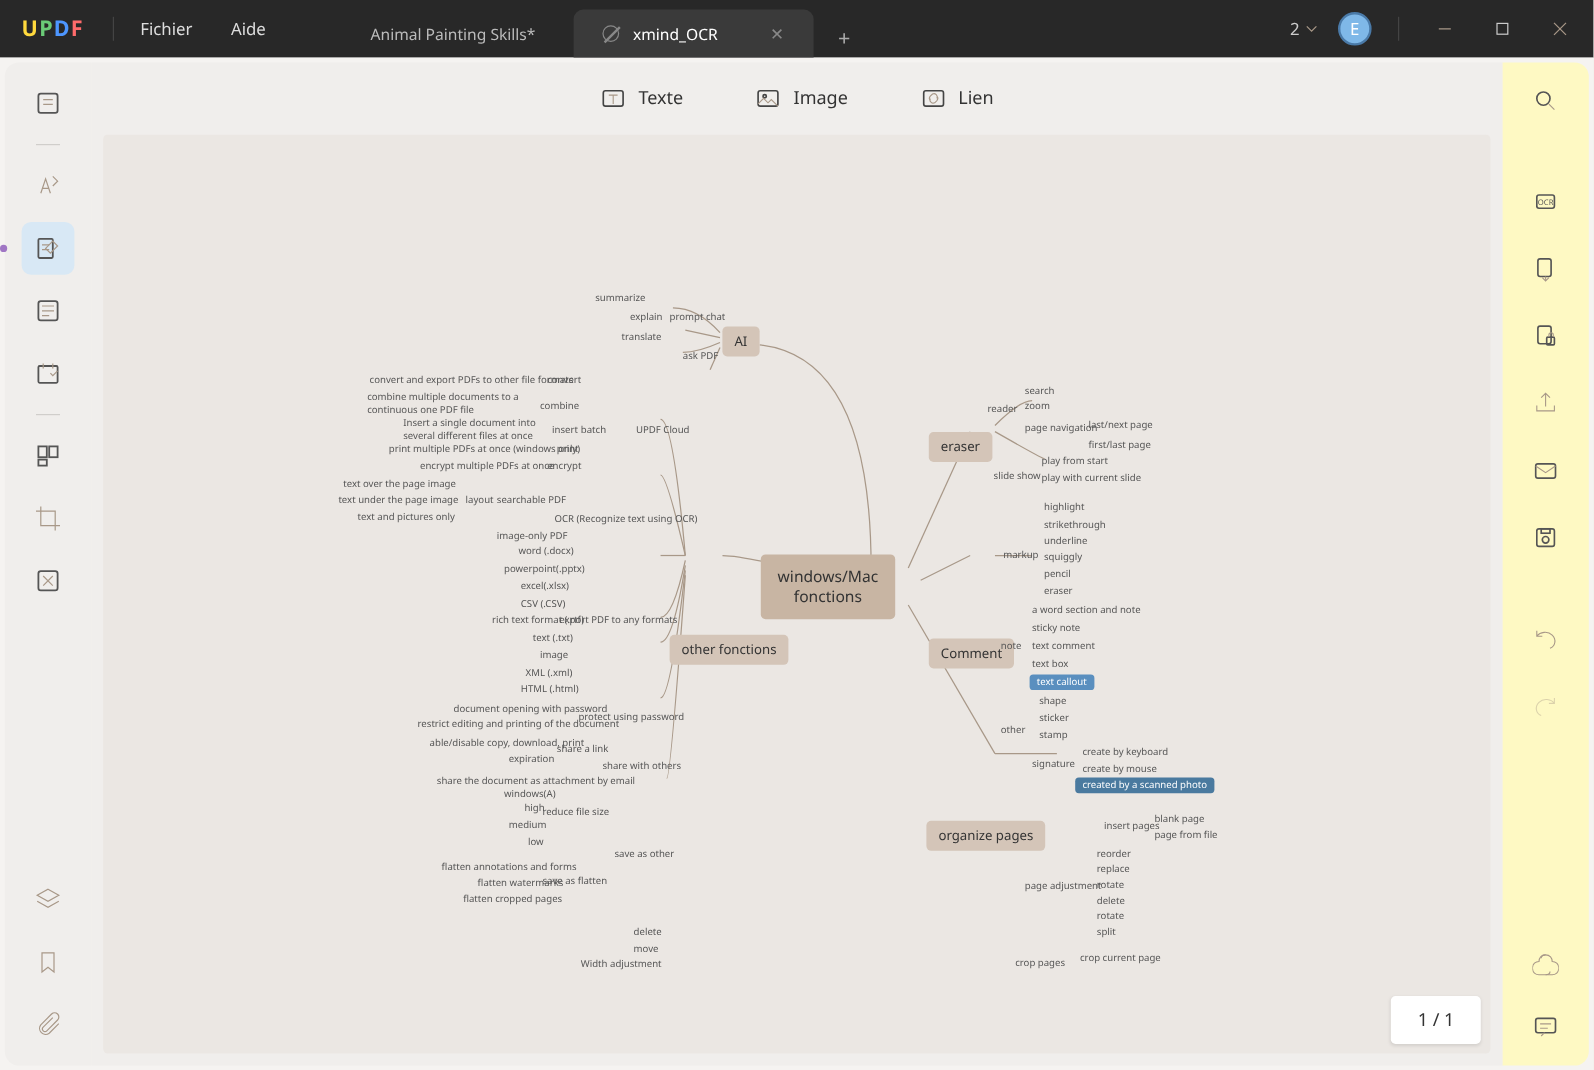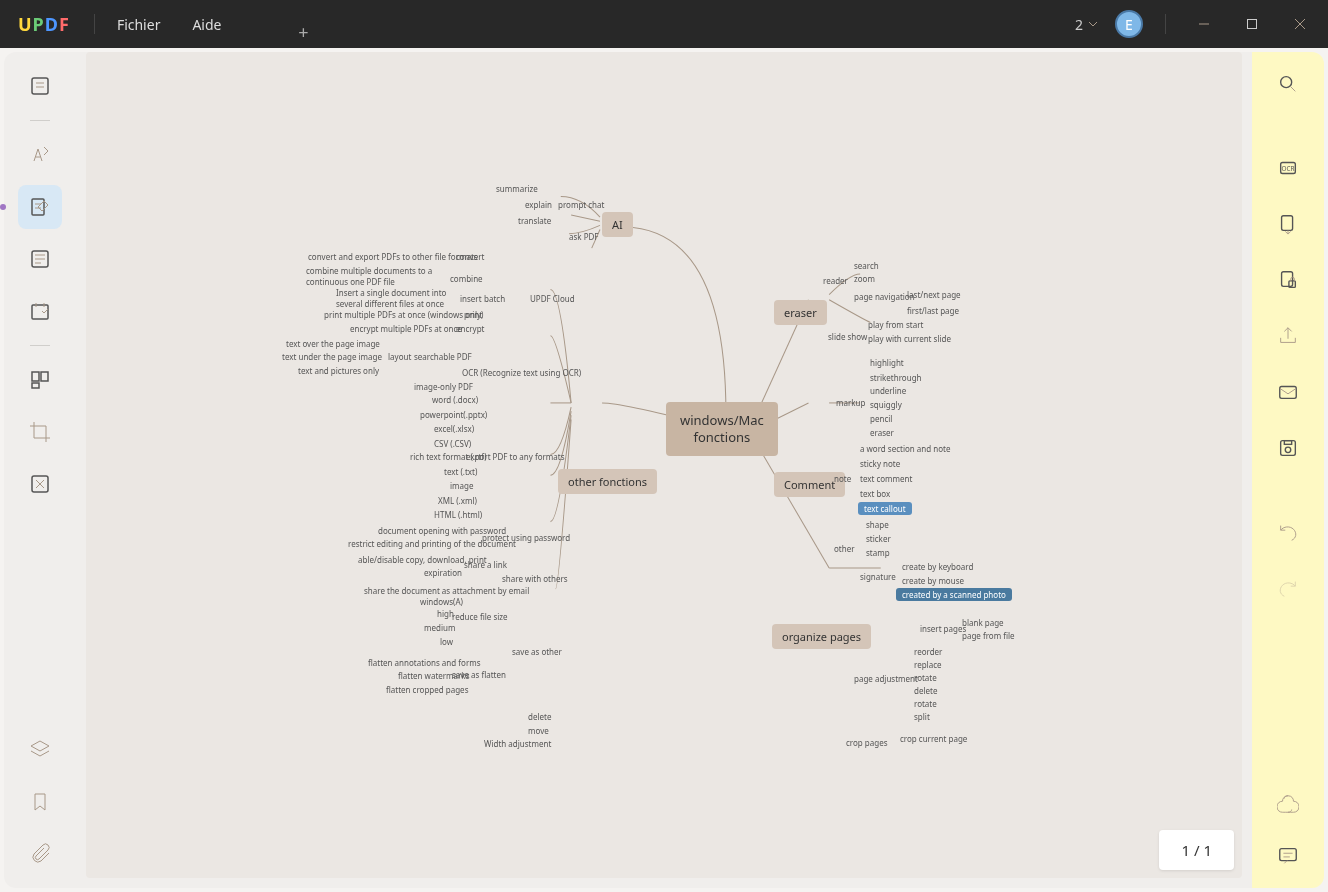--- a/index.html
+++ b/index.html
@@ -61,20 +61,28 @@
 </style>
 </head>
 <body>
 
 <div class="titlebar">
   <div class="logo"><span class="u">U</span><span class="p">P</span><span class="d">D</span><span class="f">F</span></div>
   <div class="vsep"></div>
   <div class="menu-item">Fichier</div>
   <div class="menu-item">Aide</div>
   <div class="tabs">
+    <div class="tab inactive">
+      <span>Animal Painting Skills*</span>
+    </div>
+    <div class="tab active">
+      <span class="tab-icon"></span>
+      <span>xmind_OCR</span>
+      <span class="tab-close">✕</span>
+    </div>
     <div class="new-tab">+</div>
   </div>
   <div class="title-right">
     <div class="count">
         <span>2</span> 
         <svg width="12" height="12" viewBox="0 0 12 12">
           <path d="M2 4l4 4 4-4" stroke="#ccc" stroke-width="1.5" fill="none"></path>
         </svg>
       </div>
     <div class="avatar">E</div>
@@ -171,20 +179,44 @@
       <div class="rail-btn">
           <svg viewBox="0 0 24 24">
             <path d="M21 11l-8 8a5 5 0 01-7-7l9-9a3.5 3.5 0 015 5l-9 9a2 2 0 01-3-3l8-8"></path>
           </svg>
         </div>
     </div>
   </div>
 
 
   <div class="main">
+    <div class="toolbar">
+      <div class="tool">
+          <svg viewBox="0 0 24 24">
+            <rect x="3" y="5" width="18" height="14" rx="2"></rect>
+            <path d="M8 9h8M12 9v8"></path>
+          </svg>
+          <span>Texte</span>
+        </div>
+      <div class="tool">
+          <svg viewBox="0 0 24 24">
+            <rect x="3" y="5" width="18" height="14" rx="2"></rect>
+            <circle cx="9" cy="10" r="1.5"></circle>
+            <path d="M3 17l5-5 4 4 3-3 6 6"></path>
+          </svg>
+          <span>Image</span>
+        </div>
+      <div class="tool">
+          <svg viewBox="0 0 24 24">
+            <rect x="3" y="5" width="18" height="14" rx="2"></rect>
+            <path d="M9 14a3 3 0 010-4l2-2a3 3 0 014 4M15 10a3 3 0 010 4l-2 2a3 3 0 01-4-4"></path>
+          </svg>
+          <span>Lien</span>
+        </div>
+    </div>
 
     <div class="canvas-wrap">
       <div class="canvas">
         <svg class="mindmap" viewBox="0 0 1120 600" preserveAspectRatio="none">
           <path d="M620 350 Q620 180 530 170"></path>
           <path d="M650 350 Q700 240 700 240"></path>
           <path d="M660 360 L700 340"></path>
           <path d="M650 380 Q720 500 720 500"></path>
           <path d="M595 360 Q520 340 500 340"></path>
           <path d="M498 160 Q480 140 460 140"></path>
@@ -197,21 +229,21 @@
           <path d="M720 500 Q760 500 770 500"></path>
           <path d="M470 340 Q460 230 450 230"></path>
             <path d="M470 340 Q455 275 450 275"></path>
             <path d="M470 340 L450 340"></path>
             <path d="M470 344 Q460 390 450 390"></path>
             <path d="M470 348 Q460 410 450 410"></path>
             <path d="M470 352 Q458 455 450 455"></path>
             <path d="M470 356 Q458 520 455 520"></path>
         </svg>
 
-        <div class="mm-node mm-center" style="left:580px;top:350px"><span style="white-space:pre-line">windows/Mac
+        <div class="mm-node mm-center" style="left:548px;top:350px"><span style="white-space:pre-line">windows/Mac
 fonctions</span></div>
 
         <div class="mm-node mm-hub" style="left:516px;top:160px">AI</div>
         <div class="mm-node mm-hub" style="left:688px;top:248px">eraser</div>
         <div class="mm-node mm-hub" style="left:688px;top:420px">Comment</div>
         <div class="mm-node mm-hub" style="left:686px;top:572px">organize pages</div>
         <div class="mm-node mm-hub" style="left:472px;top:417px">other fonctions</div>
 
         <div class="mm-node mm-leaf" style="left:408px;top:130px">summarize</div>
         <div class="mm-node mm-leaf" style="left:437px;top:146px">explain</div>

